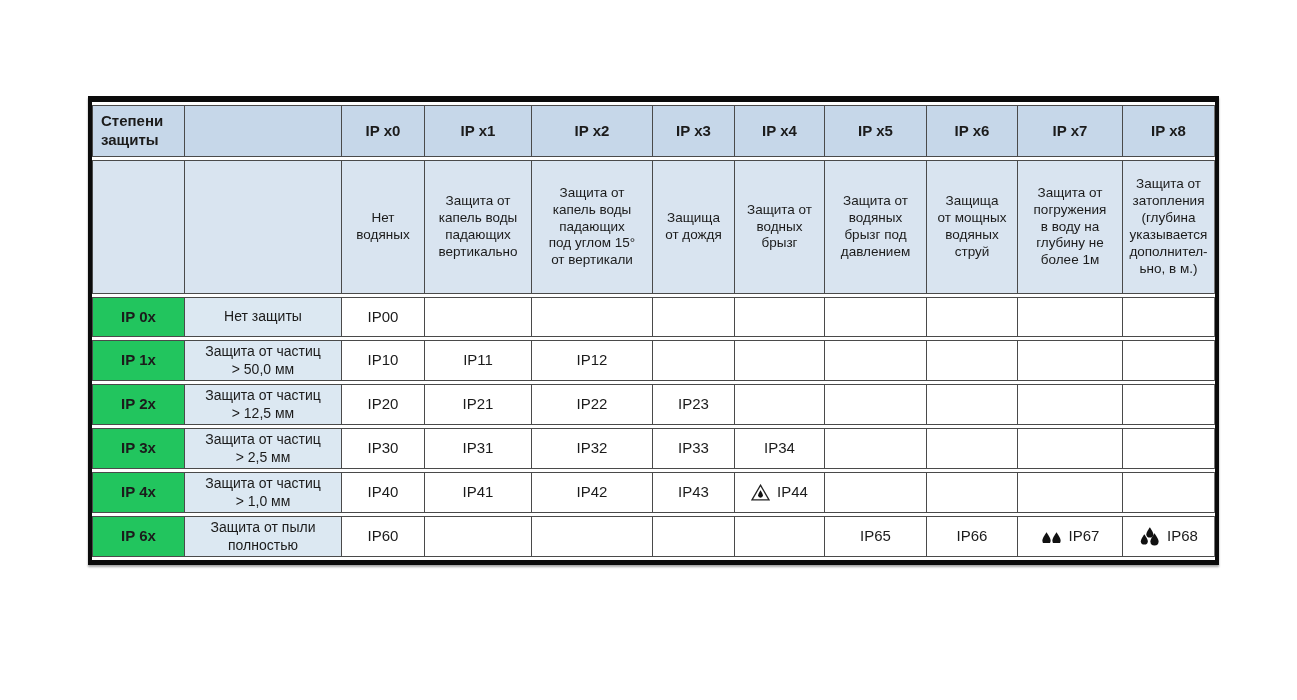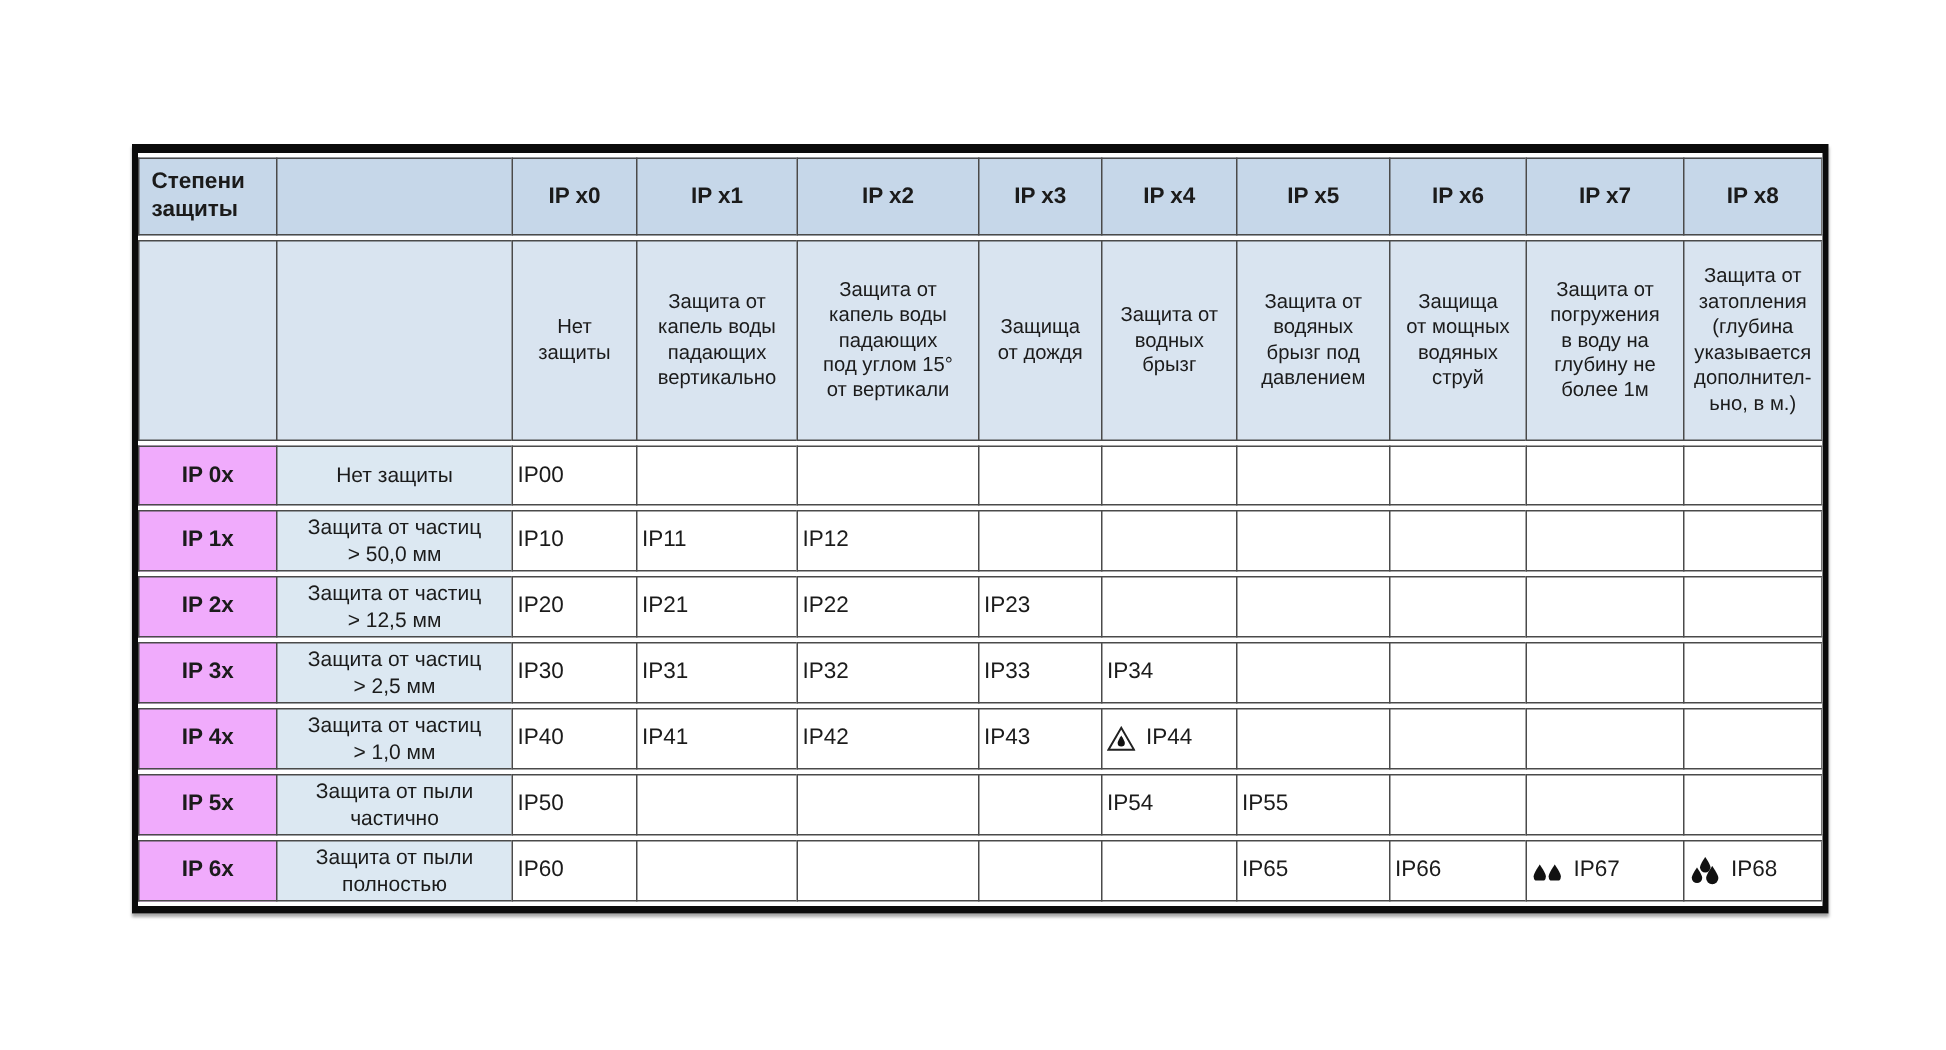--- a/index.html
+++ b/index.html
@@ -20,24 +20,24 @@
   th,td{
     border-top:1px solid #4a4a4a;border-bottom:1px solid #4a4a4a;border-left:1px solid #4a4a4a;
     padding:2px 3px;text-align:center;vertical-align:middle;box-sizing:border-box;
     font-size:15px;line-height:1.25;overflow:hidden;
   }
   th:last-child,td:last-child{border-right:1px solid #737373;}
   .pre{white-space:pre-line;margin-top:28px;}
   tr.hdr-row th{background:#c6d7e9;font-weight:bold;height:52px;}
   th.corner{text-align:left;padding-left:8px;}
   tr.desc-row td{background:#d9e4f0;font-size:13.5px;height:134px;}
-  td.row-label{background:#f0abfc;font-weight:bold;height:40px;}
+  td.row-label{background:#22c55e;font-weight:bold;height:40px;}
   td.row-desc{background:#dce8f2;font-size:14px;}
   td.data{background:#ffffff;}
-  .cellflex{display:flex;align-items:center;justify-content:flex-start;gap:7px;}
+  .cellflex{display:flex;align-items:center;justify-content:center;gap:7px;}
   .cellflex .icn{display:inline-flex;align-items:center;}
   .b{font-weight:normal;}
 </style>
 </head>
 <body>
 
 <div class="table-wrap">
   <table>
     <colgroup>
       <col class="c0">
@@ -64,21 +64,21 @@
           <th>IP x4</th>
           <th>IP x5</th>
           <th>IP x6</th>
           <th>IP x7</th>
           <th>IP x8</th>
         </tr>
         <tr class="desc-row">
           <td></td>
           <td></td>
           <td class="pre">Нет
-защиты</td>
+водяных</td>
           <td class="pre">Защита от
 капель воды
 падающих
 вертикально</td>
           <td class="pre">Защита от
 капель воды
 падающих
 под углом 15°
 от вертикали</td>
           <td class="pre">Защища
@@ -242,46 +242,20 @@
               <span class="icn">
                 <svg width="19" height="17" viewBox="0 0 19 17">
                   <path d="M9.5 1.2 18 15.8H1Z" fill="#fff" stroke="#222" stroke-width="1.3"></path>
                   <path d="M9.5 6.3C9.5 6.3 7.1 9.9 7.1 11.3a2.4 2.4 0 0 0 4.8 0C11.9 9.9 9.5 6.3 9.5 6.3Z" fill="#111"></path>
                 </svg>
               </span>
               <span class="b">IP44</span>
             </div>
           </td>
           <td class="data"></td>
-          <td class="data"></td>
-          <td class="data"></td>
-          <td class="data"></td>
-        </tr>
-        <tr>
-          <td class="row-label">IP 5x</td>
-          <td class="row-desc pre">Защита от пыли
-частично</td>
-          <td class="data">
-            <div class="cellflex">
-              <span>IP50</span>
-            </div>
-          </td>
-          <td class="data"></td>
-          <td class="data"></td>
-          <td class="data"></td>
-          <td class="data">
-            <div class="cellflex">
-              <span>IP54</span>
-            </div>
-          </td>
-          <td class="data">
-            <div class="cellflex">
-              <span>IP55</span>
-            </div>
-          </td>
           <td class="data"></td>
           <td class="data"></td>
           <td class="data"></td>
         </tr>
         <tr>
           <td class="row-label">IP 6x</td>
           <td class="row-desc pre">Защита от пыли
 полностью</td>
           <td class="data">
             <div class="cellflex">

